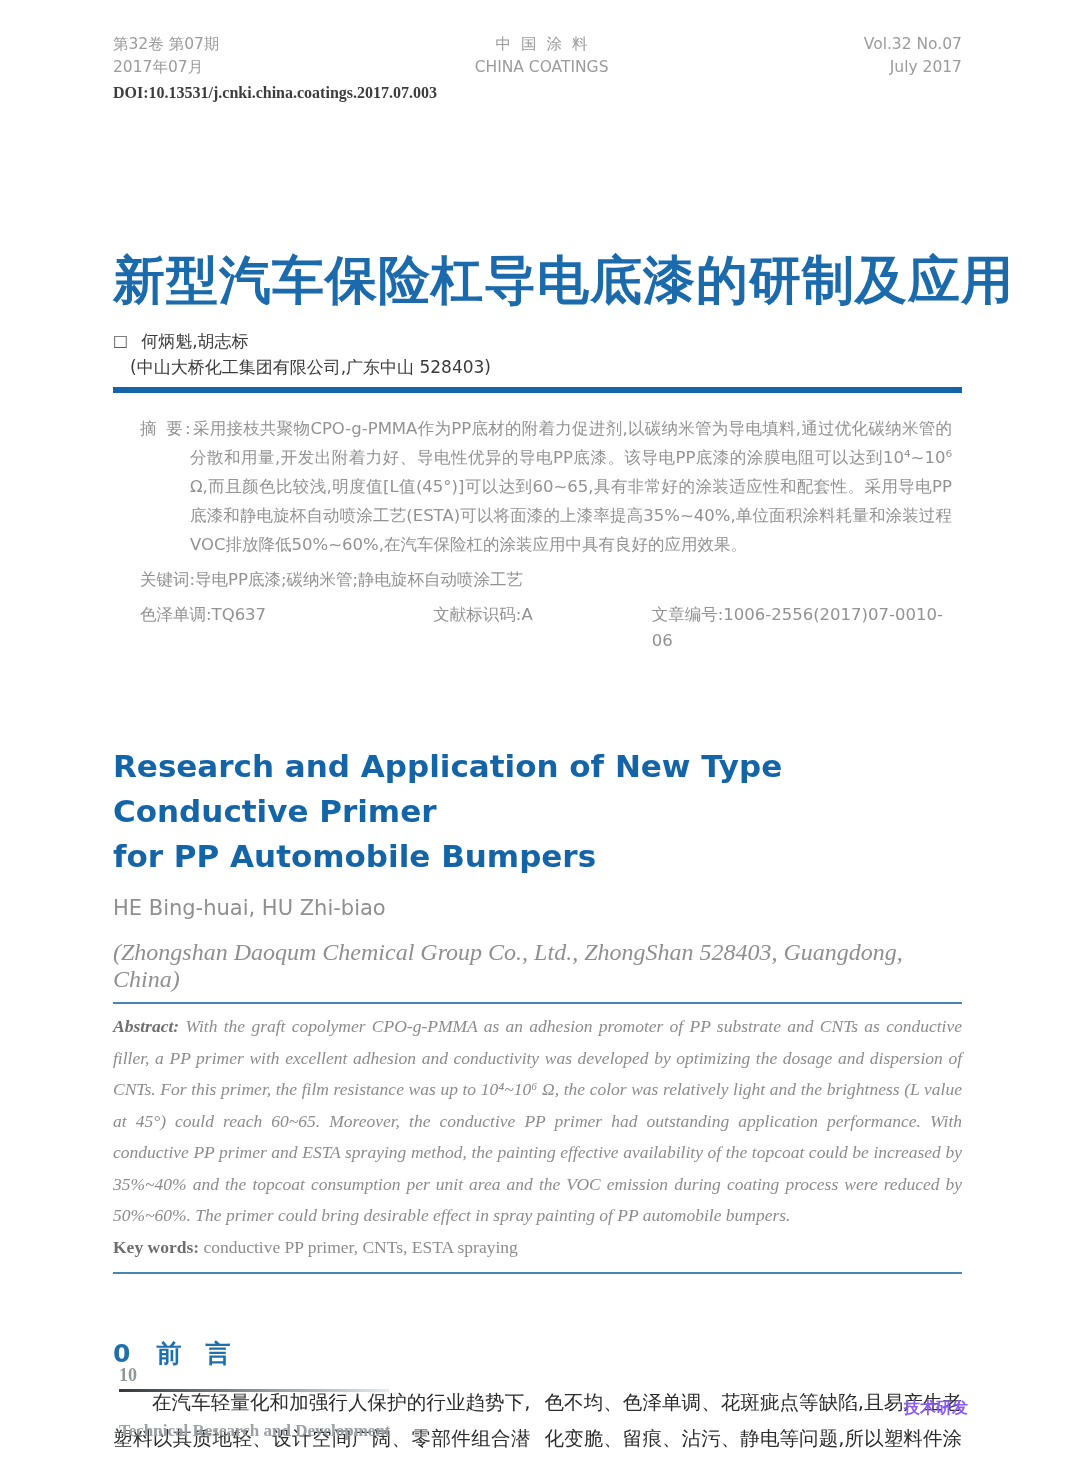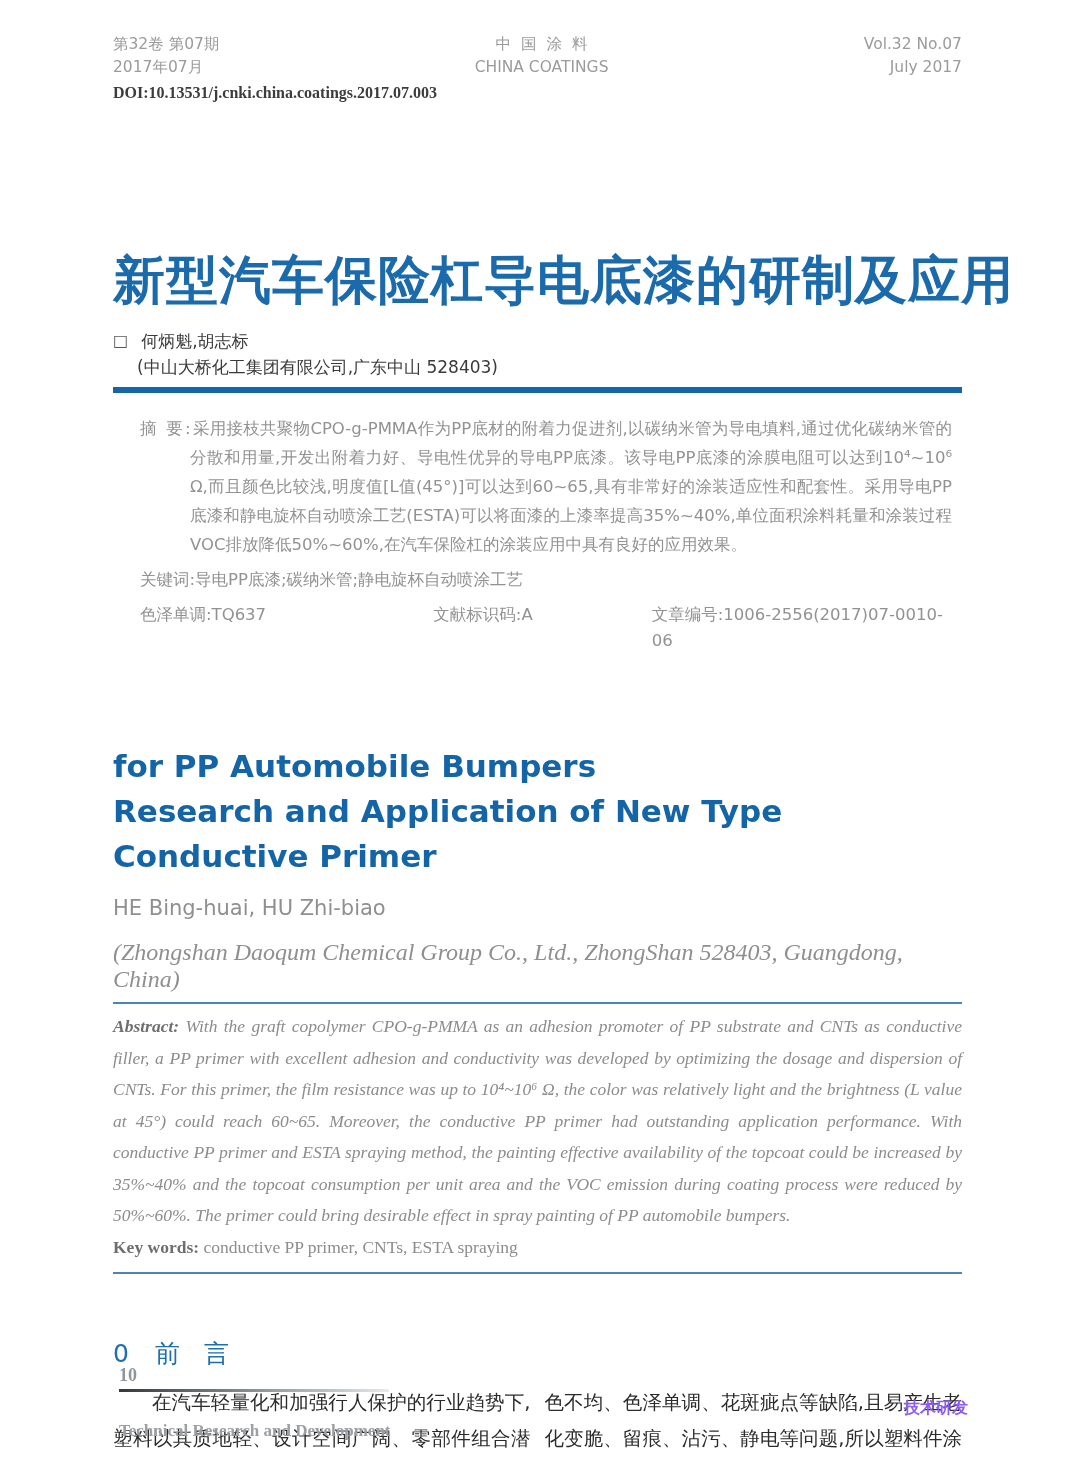--- a/index.html
+++ b/index.html
@@ -33,21 +33,21 @@
     color: #1b6aac; font-weight: bold;
     font-size: 52px; line-height: 66px; letter-spacing: 1px;
     white-space: nowrap;
   }
   .cn-authors {
     margin-top: 16px; color: #3a3a3a; font-size: 17px; line-height: 24px;
     display: flex; align-items: center;
   }
   .cn-authors .sq { color: #5a5a5a; font-size: 16px; margin-right: 13px; }
   .cn-affiliation {
-    margin-top: 2px; margin-left: 24px;
+    margin-top: 2px; margin-left: 17px;
     color: #3a3a3a; font-size: 17px; line-height: 24px;
   }
   .rule-thick { margin-top: 8px; height: 6px; background: #1565a8; }
 
   
   .cn-abstract {
     margin-top: 21px; margin-left: 27px; width: 812px;
     color: #929292; font-size: 16.5px; line-height: 29px;
     text-align: justify;
     padding-left: 50px; text-indent: -50px;
@@ -87,21 +87,21 @@
   }
   .en-abstract .lbl, .en-keywords .lbl { font-weight: bold; color: #6e6e6e; }
   .en-keywords {
     font-family: "Liberation Serif", serif;
     color: #8c8c8c; font-size: 17.5px; line-height: 31.5px;
   }
 
   
   .section-head {
     margin-top: 64px;
-    color: #1e6fad; font-weight: normal; font-size: 25px; line-height: 32px;
+    color: #1e6fad; font-weight: bold; font-size: 25px; line-height: 32px;
   }
   .section-head .num { margin-right: 26px; }
   .section-head .ttl { letter-spacing: 24px; }
   .body-cols {
     margin-top: 15px;
     display: flex; gap: 14px;
     color: #2b2b2b; font-size: 19.5px; line-height: 35.5px;
     text-align: justify;
   }
   .body-cols .col { width: 418px; }
@@ -156,22 +156,22 @@
 
   <p class="cn-abstract"><span class="lbl">摘  要:</span><span>采用接枝共聚物CPO-g-PMMA作为PP底材的附着力促进剂,以碳纳米管为导电填料,通过优化碳纳米管的分散和用量,开发出附着力好、导电性优异的导电PP底漆。该导电PP底漆的涂膜电阻可以达到10⁴~10⁶ Ω,而且颜色比较浅,明度值[L值(45°)]可以达到60~65,具有非常好的涂装适应性和配套性。采用导电PP底漆和静电旋杯自动喷涂工艺(ESTA)可以将面漆的上漆率提高35%~40%,单位面积涂料耗量和涂装过程VOC排放降低50%~60%,在汽车保险杠的涂装应用中具有良好的应用效果。</span></p>
   <p class="cn-keywords"><span>关键词:</span><span>导电PP底漆;碳纳米管;静电旋杯自动喷涂工艺</span></p>
   <div class="cn-meta">
     <span class="m1">色泽单调:TQ637</span>
     <span class="m2">文献标识码:A</span>
     <span class="m3">文章编号:1006-2556(2017)07-0010-06</span>
   </div>
 
   <h2 class="en-title">
+    <div>Research and Application of New Type Conductive Primer</div>
     <div>for PP Automobile Bumpers</div>
-    <div>Research and Application of New Type Conductive Primer</div>
   </h2>
   <div class="en-authors">HE Bing-huai, HU Zhi-biao</div>
   <div class="en-affiliation">(Zhongshan Daoqum Chemical Group Co., Ltd., ZhongShan 528403, Guangdong, China)</div>
   <div class="rule-thin"></div>
 
   <p class="en-abstract"><span class="lbl">Abstract:</span><span> With the graft copolymer CPO-g-PMMA as an adhesion promoter of PP substrate and CNTs as conductive filler, a PP primer with excellent adhesion and conductivity was developed by optimizing the dosage and dispersion of CNTs. For this primer, the film resistance was up to 10⁴~10⁶ Ω, the color was relatively light and the brightness (L value at 45°) could reach 60~65. Moreover, the conductive PP primer had outstanding application performance. With conductive PP primer and ESTA spraying method, the painting effective availability of the topcoat could be increased by 35%~40% and the topcoat consumption per unit area and the VOC emission during coating process were reduced by 50%~60%. The primer could bring desirable effect in spray painting of PP automobile bumpers.</span></p>
   <p class="en-keywords"><span class="lbl">Key words:</span><span> conductive PP primer, CNTs, ESTA spraying</span></p>
   <div class="rule-thin"></div>
 
   <div class="section-head">

